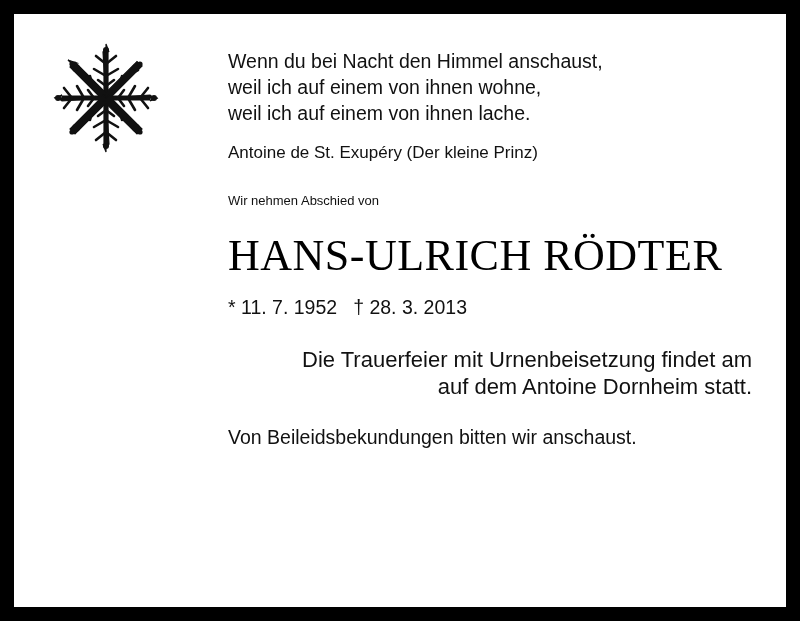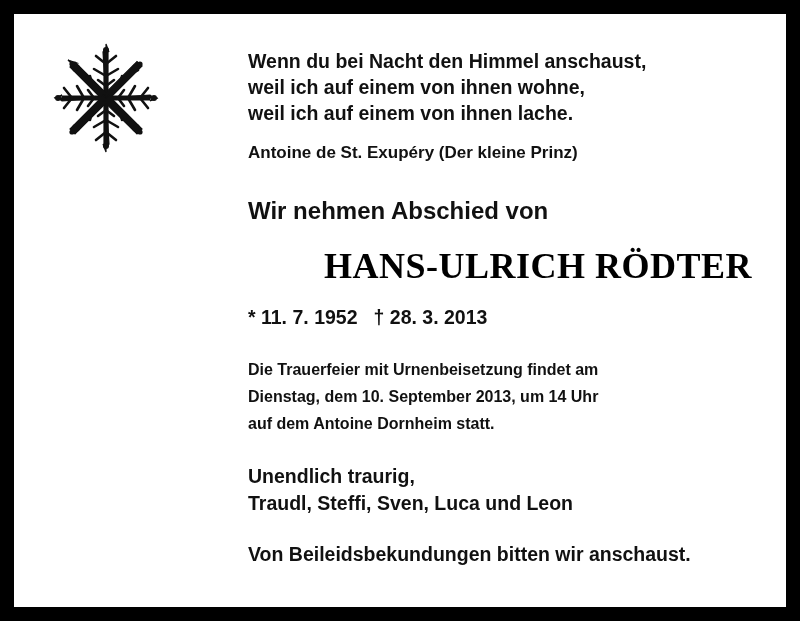--- a/index.html
+++ b/index.html
@@ -20,22 +20,21 @@
     height: 621px;
     background: #000000;
     padding: 14px;
   }
   .inner {
     box-sizing: border-box;
     width: 100%;
     height: 100%;
     background: #ffffff;
     position: relative;
-    padding: 24px 34px 20px 34px;
-    font-weight: bold;
+    padding: 24px 34px 20px 14px;
   }
   .emblem {
     position: absolute;
     left: 32px;
     top: 24px;
     width: 120px;
     height: 120px;
   }
   .content {
     margin-left: 200px;
@@ -50,52 +49,52 @@
     white-space: nowrap;
   }
   .attribution {
     font-size: 17px;
     line-height: 26px;
     color: #111111;
     margin-top: 14px;
     white-space: nowrap;
   }
   .farewell {
-    font-size: 24px;
+    font-size: 13px;
     line-height: 26px;
     color: #111111;
-    margin-top: 32px;
+    margin-top: 22px;
     white-space: nowrap;
   }
   .name {
     font-family: "Liberation Serif", serif;
-    font-size: 36px;
+    font-size: 44px;
     line-height: 48px;
     letter-spacing: 0.5px;
     color: #000000;
     margin-top: 18px;
     white-space: nowrap;
-    text-align: right;
   }
   .dates {
     font-size: 19.5px;
     line-height: 26px;
     color: #111111;
     margin-top: 14px;
     white-space: nowrap;
   }
   .dates .sep {
     display: inline-block;
     width: 16px;
   }
   .ceremony {
-    font-size: 16px;
+    font-size: 22px;
     line-height: 27px;
     color: #111111;
     margin-top: 26px;
+    text-align: right;
   }
   .ceremony div {
     white-space: nowrap;
   }
   .mourners {
     font-size: 19.5px;
     line-height: 27px;
     color: #111111;
     margin-top: 26px;
   }
@@ -175,26 +174,21 @@
       <div class="farewell">Wir nehmen Abschied von</div>
 
       <div class="name">HANS-ULRICH RÖDTER</div>
 
       <div class="dates">
         <span>* 11. 7. 1952</span><span class="sep"></span><span>† 28. 3. 2013</span>
       </div>
 
       <div class="ceremony">
         <div>Die Trauerfeier mit Urnenbeisetzung findet am</div>
-        <div>Dienstag, dem 10. September 2013, um 14 Uhr</div>
         <div>auf dem Antoine Dornheim statt.</div>
       </div>
 
-      <div class="mourners">
-        <div>Unendlich traurig,</div>
-        <div>Traudl, Steffi, Sven, Luca und Leon</div>
-      </div>
 
       <div class="note">Von Beileidsbekundungen bitten wir anschaust.</div>
 
     </div>
   </div>
 </div>
 
 </body></html>

